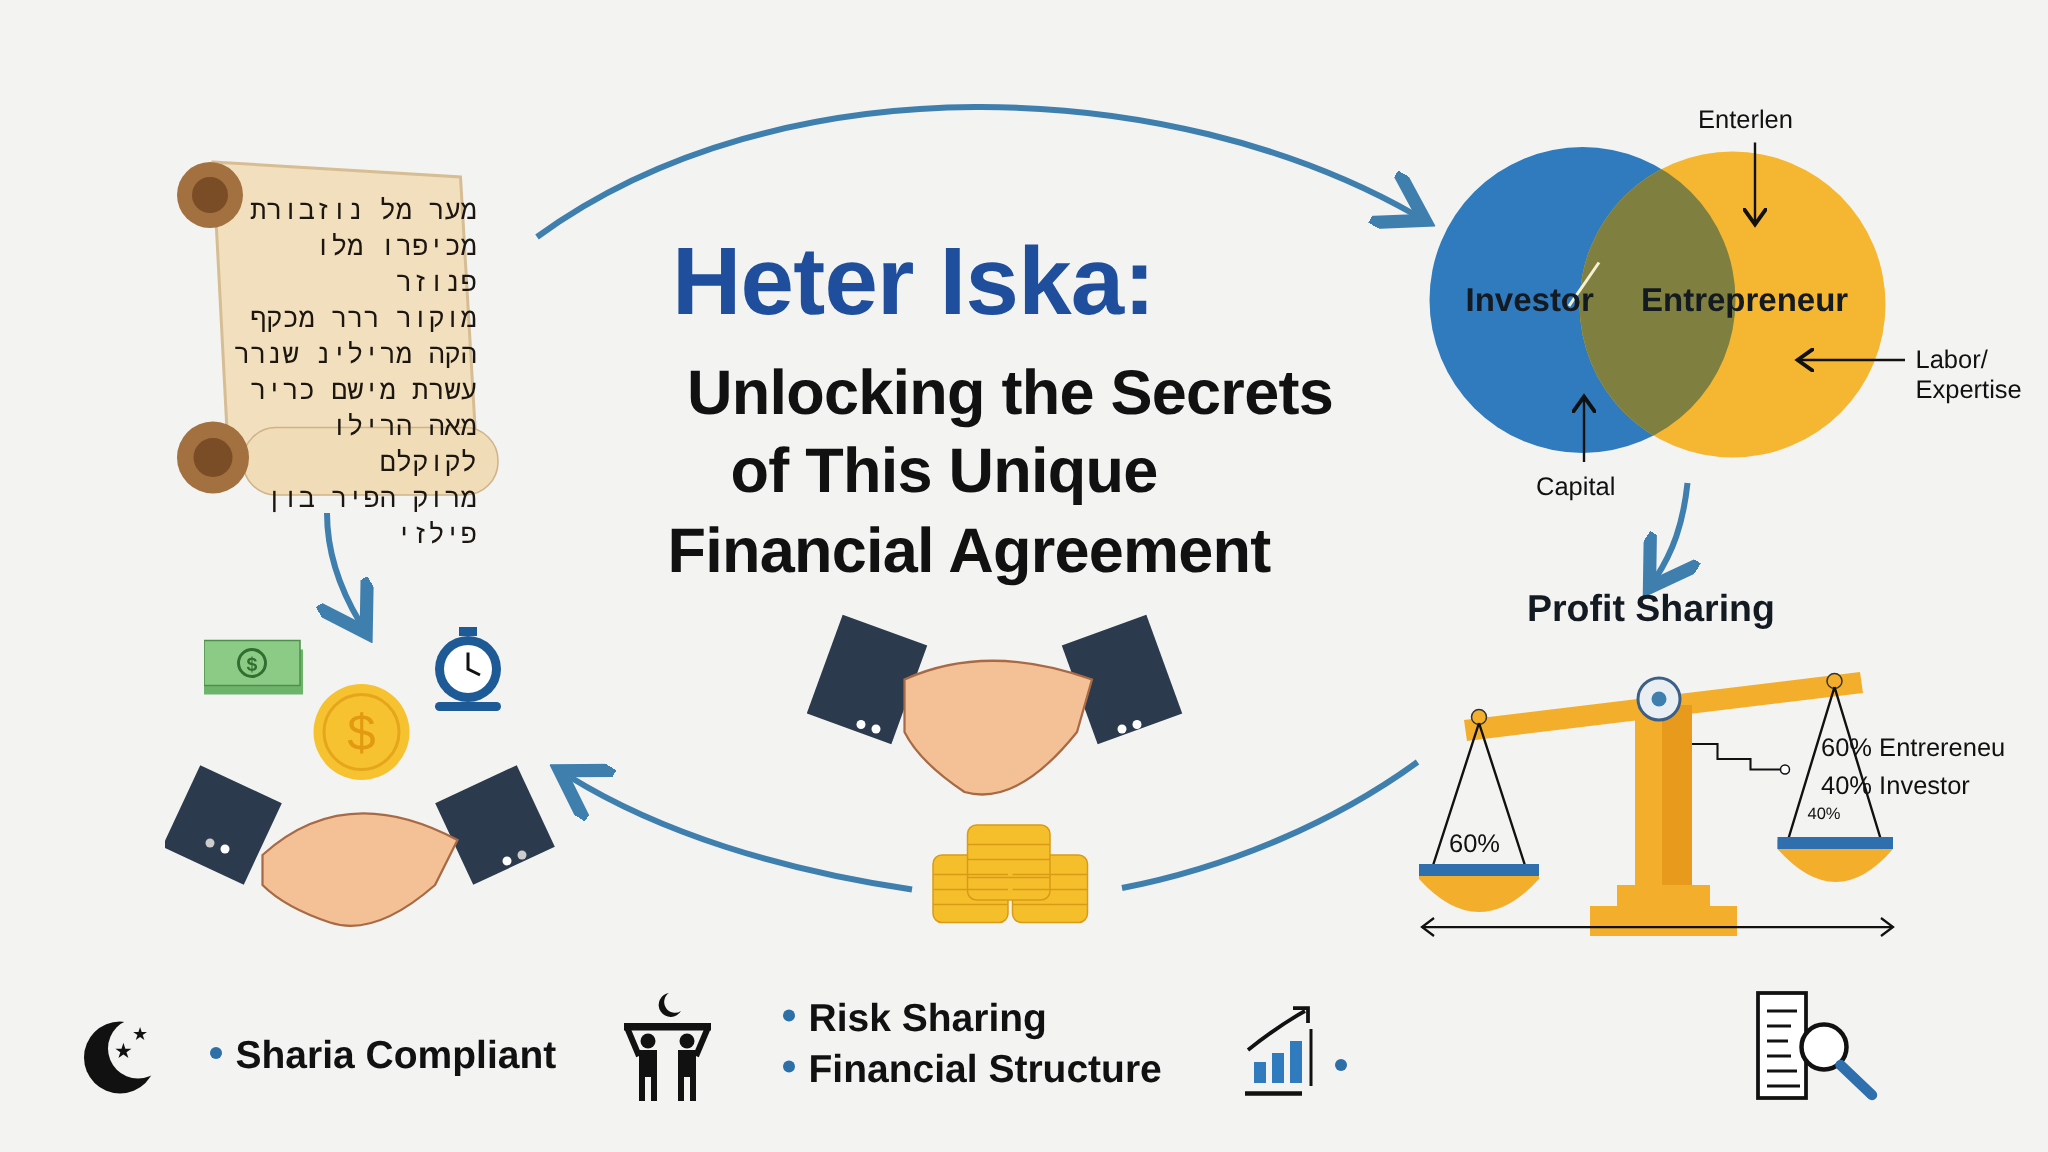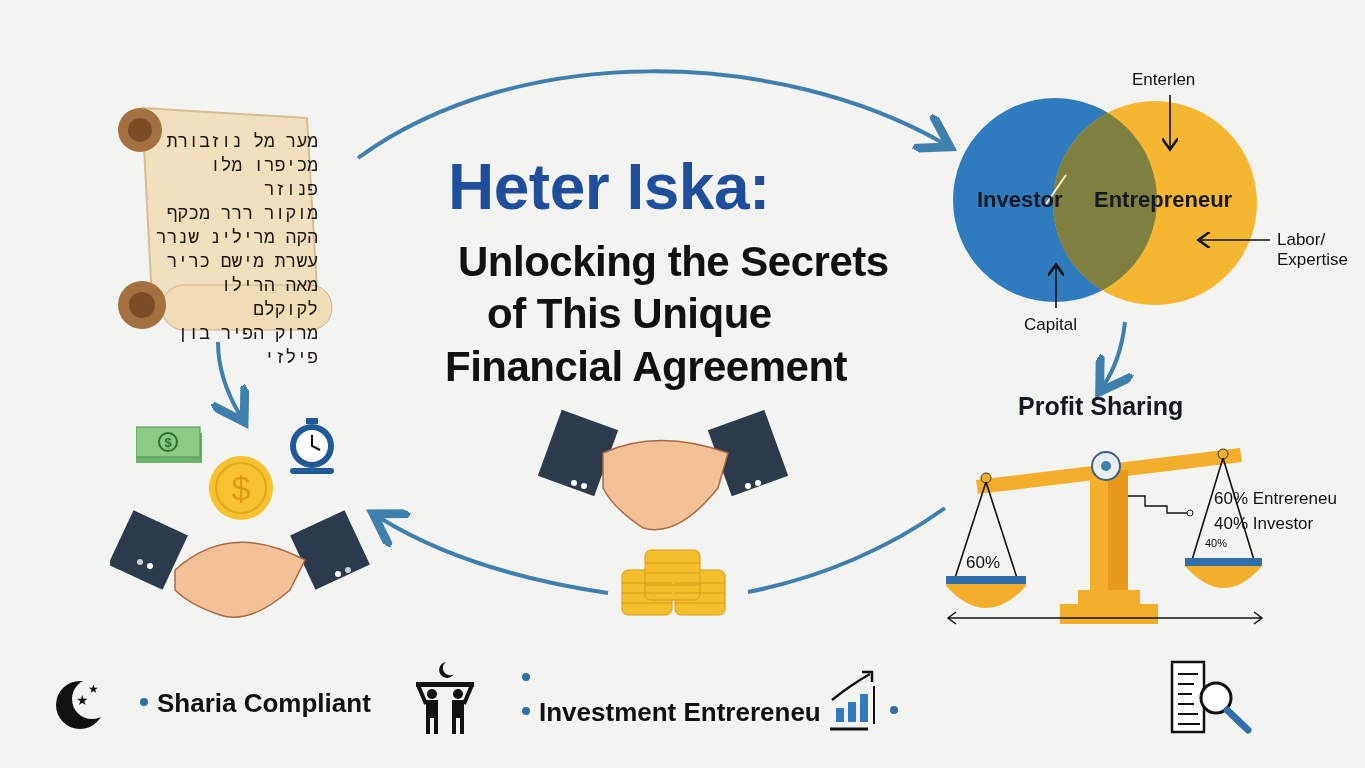--- a/index.html
+++ b/index.html
@@ -187,22 +187,22 @@
     <circle cx="46" cy="34" r="5" fill="#111"></circle>
   <rect x="14" y="40" width="12" height="18" fill="#111"></rect>
     <rect x="40" y="40" width="12" height="18" fill="#111"></rect>
   <rect x="14" y="56" width="4" height="18" fill="#111"></rect>
     <rect x="22" y="56" width="4" height="18" fill="#111"></rect>
   <rect x="40" y="56" width="4" height="18" fill="#111"></rect>
     <rect x="48" y="56" width="4" height="18" fill="#111"></rect>
   <line x1="6" y1="25" x2="14" y2="44" stroke="#111" stroke-width="4"></line>
     <line x1="60" y1="25" x2="52" y2="44" stroke="#111" stroke-width="4"></line>
 </svg>
-<div class="feat" style="left:522px;top:663px"><span class="dot"></span></div>
-<div class="feat" style="left:522px;top:697px"><span class="dot"></span><span>Investment Entrereneu</span></div>
+<div class="feat" style="left:522px;top:663px"><span class="dot"></span><span>Risk Sharing</span></div>
+<div class="feat" style="left:522px;top:697px"><span class="dot"></span><span>Financial Structure</span></div>
 
 <svg class="abs" style="left:828px;top:668px" width="60" height="64">
   <rect x="8" y="40" width="8" height="14" fill="#2f7bbd"></rect>
   <rect x="20" y="34" width="8" height="20" fill="#2f7bbd"></rect>
   <rect x="32" y="26" width="8" height="28" fill="#2f7bbd"></rect>
   <line x1="46" y1="18" x2="46" y2="56" stroke="#111" stroke-width="2"></line>
   <line x1="2" y1="61" x2="40" y2="61" stroke="#111" stroke-width="3"></line>
   <path d="M4,32 Q24,16 42,6" stroke="#111" stroke-width="2.5" fill="none"></path>
   <path d="M34,4 L44,4 L44,14" stroke="#111" stroke-width="2.5" fill="none"></path>
 </svg>

